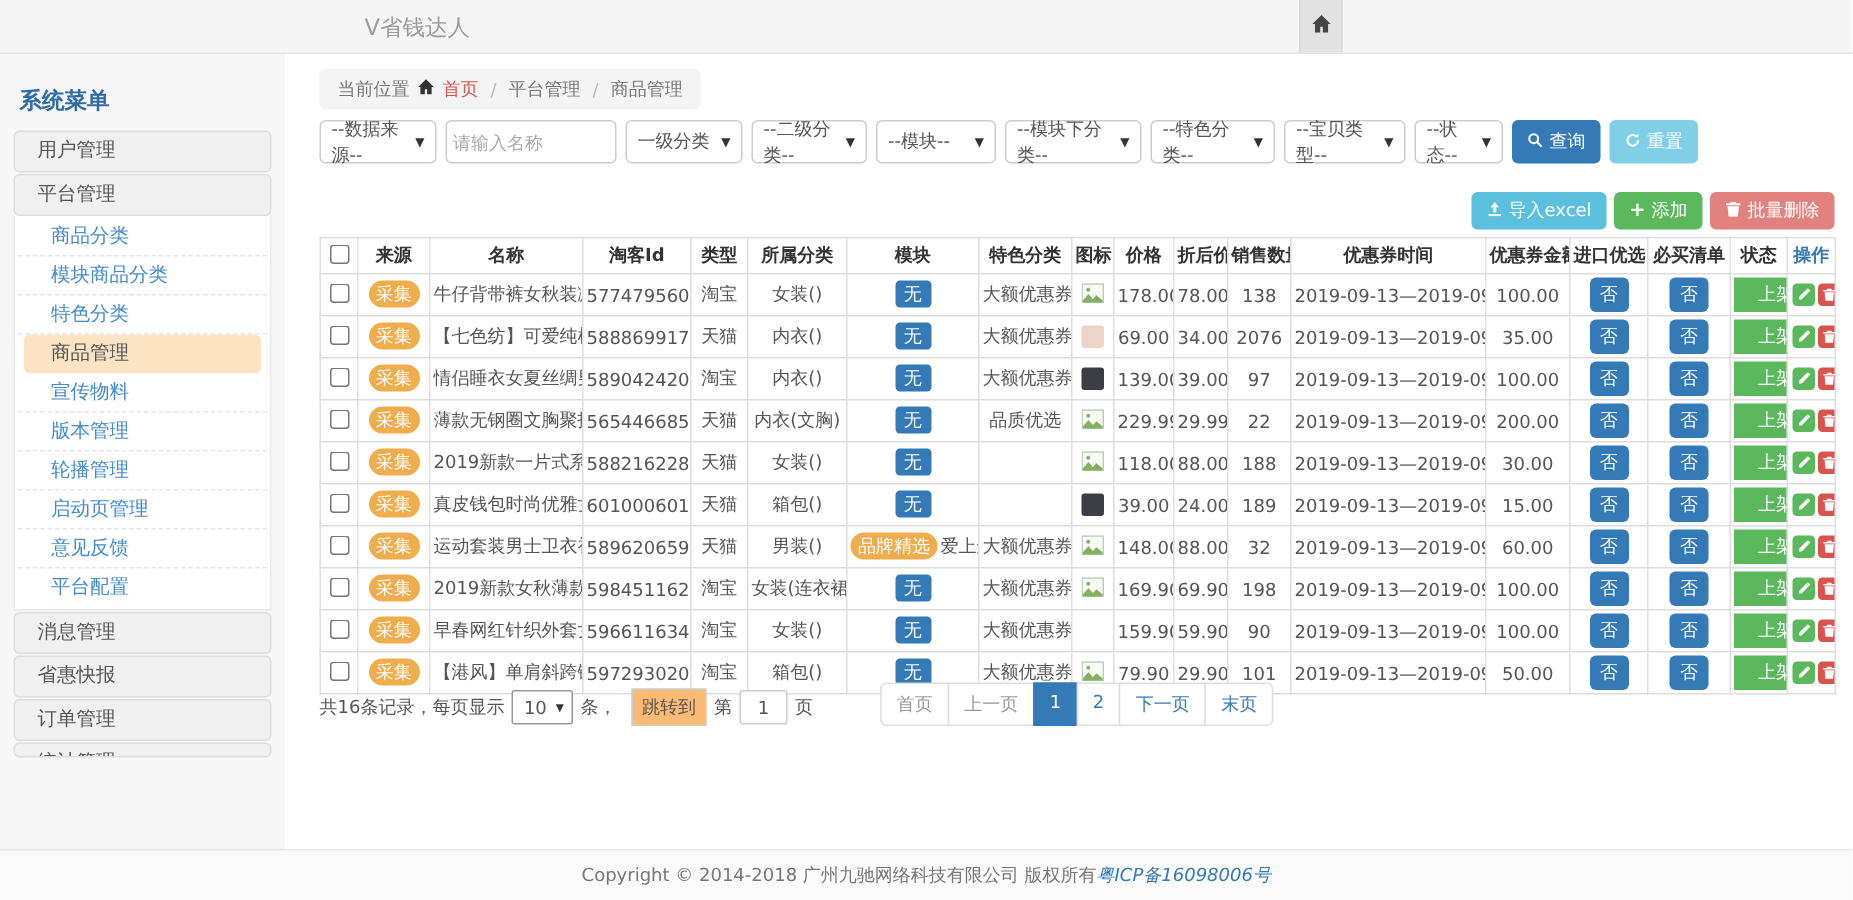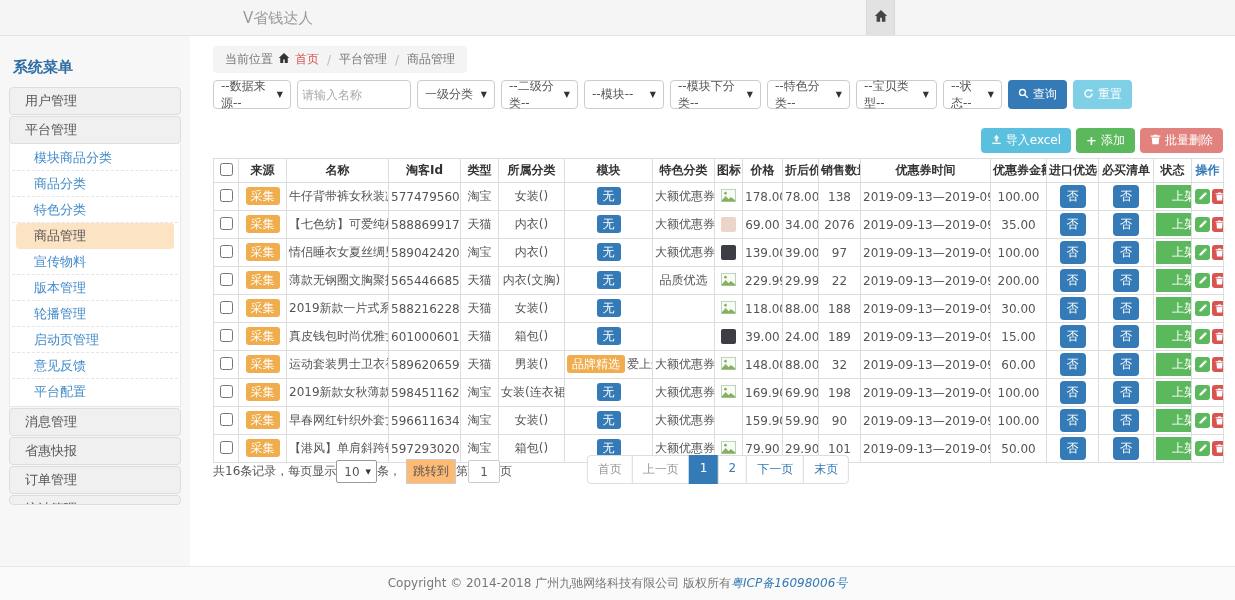--- a/index.html
+++ b/index.html
@@ -61,38 +61,38 @@
   .btn-add .plus { font-weight:bold; font-size:13px; }
   .btn-batch-del { background:#e2827e; }
   
   #goods-table { position:absolute; top:122px; left:0; width:1010px;
                  border-collapse:collapse; table-layout:fixed; font-size:12px; }
   #goods-table th, #goods-table td { border:1px solid #ddd; text-align:center;
                  padding:2px 2px; overflow:hidden; white-space:nowrap; }
   #goods-table th { color:#333; font-weight:bold; height:24px; }
   #goods-table th.op-head { color:#337ab7; }
   #goods-table td { color:#555; height:26px; }
-  .badge-orange { background:#f0ad4e; color:#fff; padding:2px 5px; border-radius:3px;margin-top:48px; }
+  .badge-orange { background:#f0ad4e; color:#fff; padding:2px 5px; border-radius:9px;margin-top:48px; }
   .badge-blue { background:#337ab7; color:#fff; padding:2px 6px; border-radius:3px; }
   .pill-blue { background:#337ab7; color:#fff; padding:3px 7px; border-radius:4px;
                display:inline-block; cursor:pointer; }
   .pill-green { background:#5cb85c; color:#fff; padding:3px 16px; border-radius:0;
                 display:inline-block; cursor:pointer; }
   .op-btn { width:15px; height:15px; border-radius:3px; display:inline-flex;
             align-items:center; justify-content:center; margin:0 1px;
             cursor:pointer; vertical-align:middle; }
   .op-edit { background:#5cb85c; }
   .op-del { background:#d9534f; }
   .thumb { width:15px; height:15px; display:inline-block; border-radius:2px; vertical-align:middle; }
   .thumb.pink { background:#ecd5c8; }
   .thumb.dark { background:#3d3d46; }
   .mod-text { margin-left:2px; }
   
   .pager-row { position:absolute; top:419px; left:0; width:1010px; height:32px; }
-  .records { position:absolute; left:0; top:4px; display:flex; align-items:center; color:#555; }
+  .records { position:absolute; left:0; top:4px; display:flex; align-items:center; gap:5px; color:#555; }
   .pp-select { border:1px solid #999; border-radius:2px; height:23px; display:inline-flex;
                align-items:center; padding:0 5px 0 7px; gap:6px; background:#fff; cursor:pointer; }
   .pp-caret { font-size:7px; color:#333; }
   .jump-btn { background:#fdba74; border:1px solid #ccc; padding:3px 6px;
               cursor:pointer; border-radius:0; margin-left:5px; }
   .jump-input { width:32px; height:23px; border:1px solid #ccc; border-radius:2px;
                 text-align:center; font-size:12px; font-family:inherit; color:#555; }
   .pager { position:absolute; left:50%; transform:translateX(-50%); top:0; display:flex; }
   .page-btn { border:1px solid #ddd; padding:5px 10px; margin-left:-1px; color:#337ab7;
               cursor:pointer; background:#fff; font-size:12px; }
@@ -119,22 +119,22 @@
     </span>
   </div>
 </header>
 
 <div class="side-col">
   <div class="side-title">系统菜单</div>
   <div id="sidebar-list">
       <div class="side-panel"><span>用户管理</span></div>
       <div class="side-panel"><span>平台管理</span></div>
       <div class="side-sub">
+        <div class="side-sub-item">商品分类</div>
         <div class="side-sub-item">模块商品分类</div>
-        <div class="side-sub-item">商品分类</div>
         <div class="side-sub-item">特色分类</div>
         <div class="side-sub-item active">商品管理</div>
         <div class="side-sub-item">宣传物料</div>
         <div class="side-sub-item">版本管理</div>
         <div class="side-sub-item">轮播管理</div>
         <div class="side-sub-item">启动页管理</div>
         <div class="side-sub-item">意见反馈</div>
         <div class="side-sub-item">平台配置</div>
       </div>
       <div class="side-panel"><span>消息管理</span></div>

